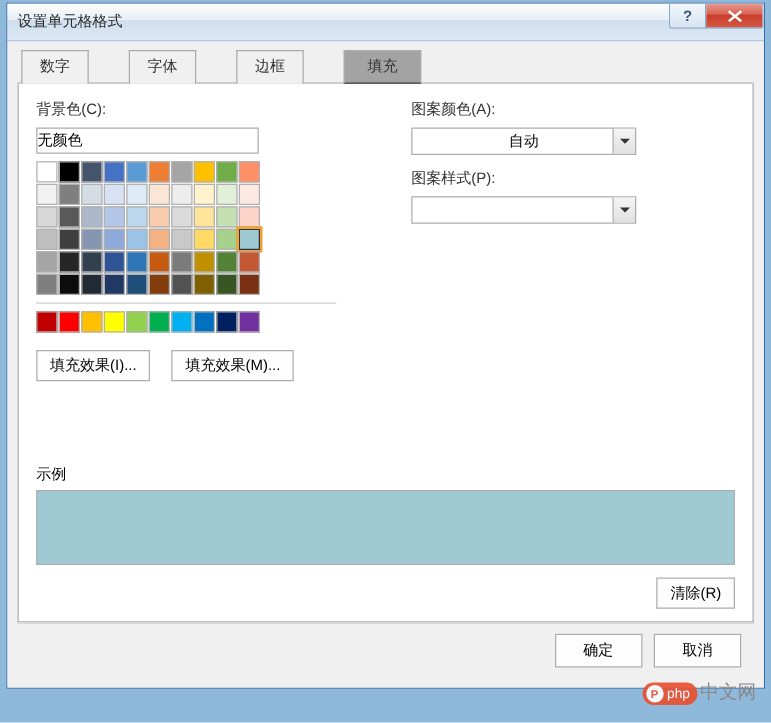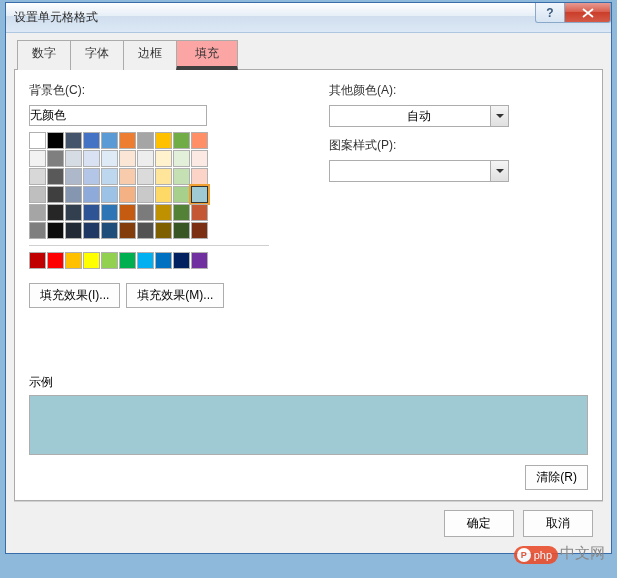--- a/index.html
+++ b/index.html
@@ -10,43 +10,43 @@
     .titlebar { height: 30px; background: linear-gradient(#fdfefe, #e6eef7 45%, #d0deee 46%, #dce8f5); display: flex; align-items: center; padding: 0 0 0 8px; border-bottom: 1px solid #aec6e0; position: relative; }
     .titlebar-text { color: #2b2b2b; font-size: 12px; }
     .win-buttons { position: absolute; right: 0; top: 0; display: flex; }
     .win-btn { width: 30px; height: 20px; display: flex; align-items: center; justify-content: center; border: 1px solid #8aa8c8; border-top: none; background: linear-gradient(#f1f6fb, #d7e4f2); }
     .win-btn.help { border-radius: 0 0 0 3px; margin-right: -1px; color: #3a5a7c; font-weight: bold; font-size: 12px; }
     .win-btn.close { width: 47px; border-radius: 0 0 3px 0; background: linear-gradient(#e79a92, #d9604f 45%, #ca3c28 46%, #d45a47); color: #fff; }
     .win-btn.close svg { width: 12px; height: 10px; }
     
     .body { padding: 6px 8px 8px; background: #f0f0f0; }
     
-    .tabstrip { display: flex; border-bottom: 1px solid #ababab; padding-left: 3px; }
+    .tabstrip { display: flex; border-bottom: 1px solid #ababab; padding-left: 3px; gap: 33px; }
     .tab { padding: 4px 14px; border: 1px solid #ababab; border-bottom: none; margin-right: -1px; background: #f0f0f0; cursor: pointer; color: #333; position: relative; top: 1px; }
-    .tab.active { background: #fca5a5; border-bottom: 4px solid #404040; z-index: 1; padding: 4px 18px; }
+    .tab.active { background: #a3a3a3; border-bottom: 1px solid #404040; z-index: 1; padding: 4px 18px; }
     
     .panel { background: #fff; border: 1px solid #ababab; border-top: none; padding: 12px 14px 10px; }
     
     .cols { display: flex; gap: 60px; }
     .left { width: 240px; }
     .right { flex: 1; }
     
     .label-row { margin-bottom: 6px; color: #333; }
     
     .no-color-btn { width: 178px; height: 21px; border: 1px solid #adadad; background: #fff; line-height: 19px; cursor: pointer; margin-bottom: 6px; }
     
     .swatch-grid { display: grid; grid-template-columns: repeat(10, 17px); gap: 1px; margin-bottom: 6px; }
     .swatch { width: 17px; height: 17px; border: 1px solid #b0b0b0; cursor: pointer; }
     .swatch.selected { outline: 2px solid #f0a030; outline-offset: 0; border: 1px solid #333; }
     
     .divider { height: 1px; background: #d0d0d0; margin: 6px 0; }
     
     .std-grid { display: grid; grid-template-columns: repeat(10, 17px); gap: 1px; }
     
-    .btn-row { display: flex; gap: 6px; margin-top: 14px; }
+    .btn-row { display: flex; gap: 17px; margin-top: 14px; }
     .btn { padding: 3px 10px; border: 1px solid #adadad; background: #fdfdfd; cursor: pointer; font-family: inherit; font-size: 12px; }
     
     .select-wrap { position: relative; width: 180px; }
     .select-btn { width: 100%; height: 22px; border: 1px solid #adadad; background: #fff; text-align: center; line-height: 20px; cursor: pointer; position: relative; }
     .select-arrow { position: absolute; right: 0; top: 0; width: 18px; height: 20px; border-left: 1px solid #adadad; background: linear-gradient(#f5f5f5,#e0e0e0); display: flex; align-items: center; justify-content: center; }
     .select-arrow::after { content: ""; border: 4px solid transparent; border-top-color: #333; margin-top: 4px; }
     .empty-select .select-btn { text-align: left; }
     
     .sample-section { margin-top: 66px; }
     .sample-label { margin-bottom: 4px; margin-top: 48px; }
@@ -166,21 +166,21 @@
               <div class="swatch" style="background: rgb(0, 32, 96);"></div>
               <div class="swatch" style="background: rgb(112, 48, 160);"></div>
             </div>
           <div class="btn-row">
             <button class="btn">填充效果(I)...</button>
             <button class="btn">填充效果(M)...</button>
           </div>
         </div>
 
         <div class="right">
-          <div class="label-row">其他颜色(A):</div>
+          <div class="label-row">图案颜色(A):</div>
           <div class="select-wrap">
             <div class="select-btn"><span>自动</span><div class="select-arrow"></div></div>
           </div>
           <div style="height:10px"></div>
           <div class="label-row">图案样式(P):</div>
           <div class="select-wrap empty-select">
             <div class="select-btn"><span></span><div class="select-arrow"></div></div>
           </div>
         </div>
       </div>

